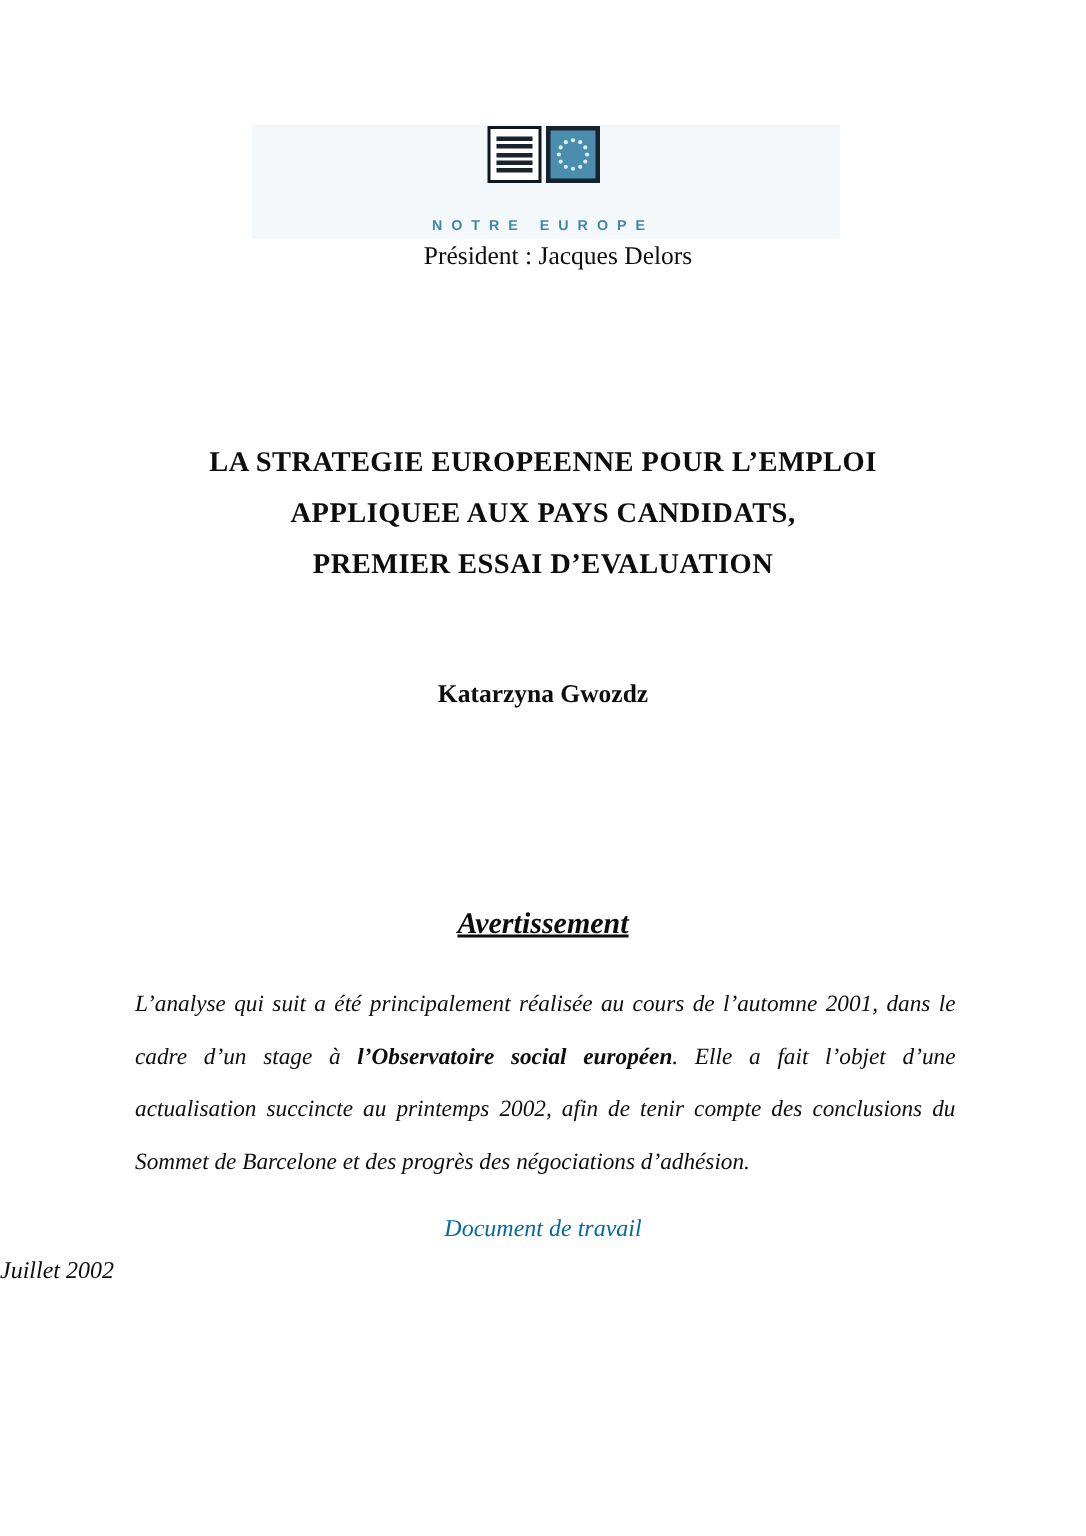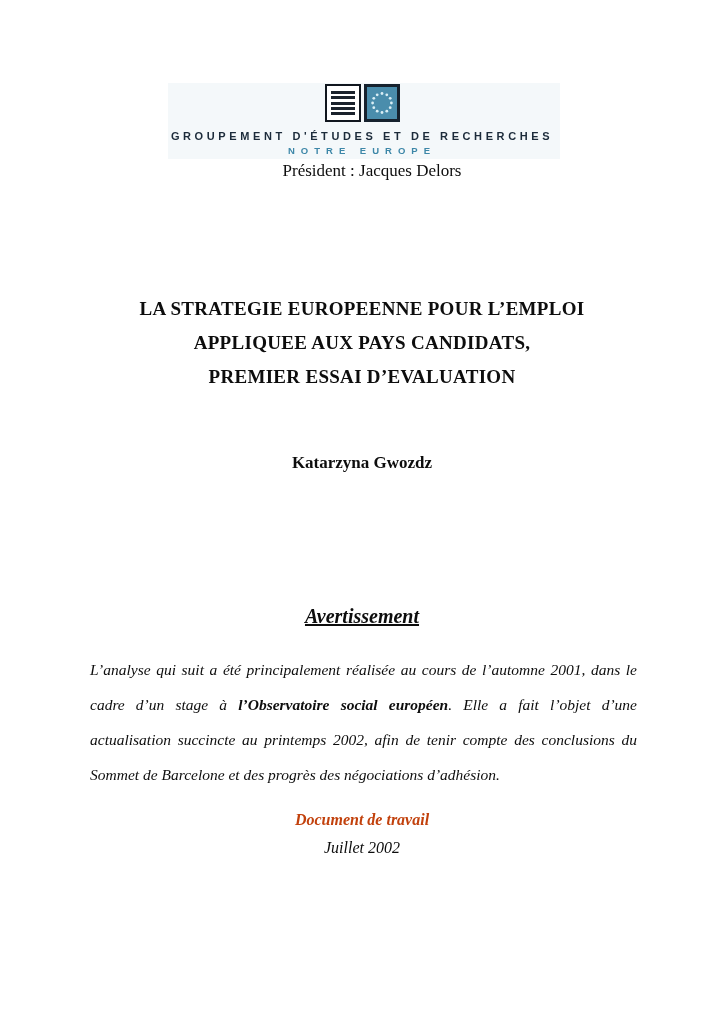--- a/index.html
+++ b/index.html
@@ -134,28 +134,27 @@
   .notice-body .bold { font-weight: bold; }
 
   
   .doc-type {
     position: absolute;
     left: 0; top: 811px;
     width: 724px;
     text-align: center;
     font-style: italic;
     font-size: 16px;
-    color: #c2410c;
-    font-weight: bold;
+    color: #0369a1;
   }
   .doc-date {
     position: absolute;
     left: 0; top: 839px;
     width: 724px;
-    text-align: center;
+    text-align: left;
     font-style: italic;
     font-size: 16px;
     color: #0d0d0d;
   }
 </style>
 </head>
 <body>
 
 <div class="page">
 
@@ -182,21 +181,20 @@
           <circle cx="10.2" cy="24.2" r="1.4"></circle>
           <circle cx="6.8" cy="20.7" r="1.4"></circle>
           <circle cx="5.6" cy="16" r="1.4"></circle>
           <circle cx="6.8" cy="11.3" r="1.4"></circle>
           <circle cx="10.2" cy="7.8" r="1.4"></circle>
         </g>
       </svg>
     </div>
   </div>
 
-  <div class="org-name">GROUPEMENT D'ÉTUDES ET DE RECHERCHES</div>
   <div class="org-subname">NOTRE EUROPE</div>
   <div class="president">Président : Jacques Delors</div>
 
   <div class="title">
     <div>LA STRATEGIE EUROPEENNE POUR L’EMPLOI</div>
     <div>APPLIQUEE AUX PAYS CANDIDATS,</div>
     <div>PREMIER ESSAI D’EVALUATION</div>
   </div>
 
   <div class="author">Katarzyna Gwozdz</div>

